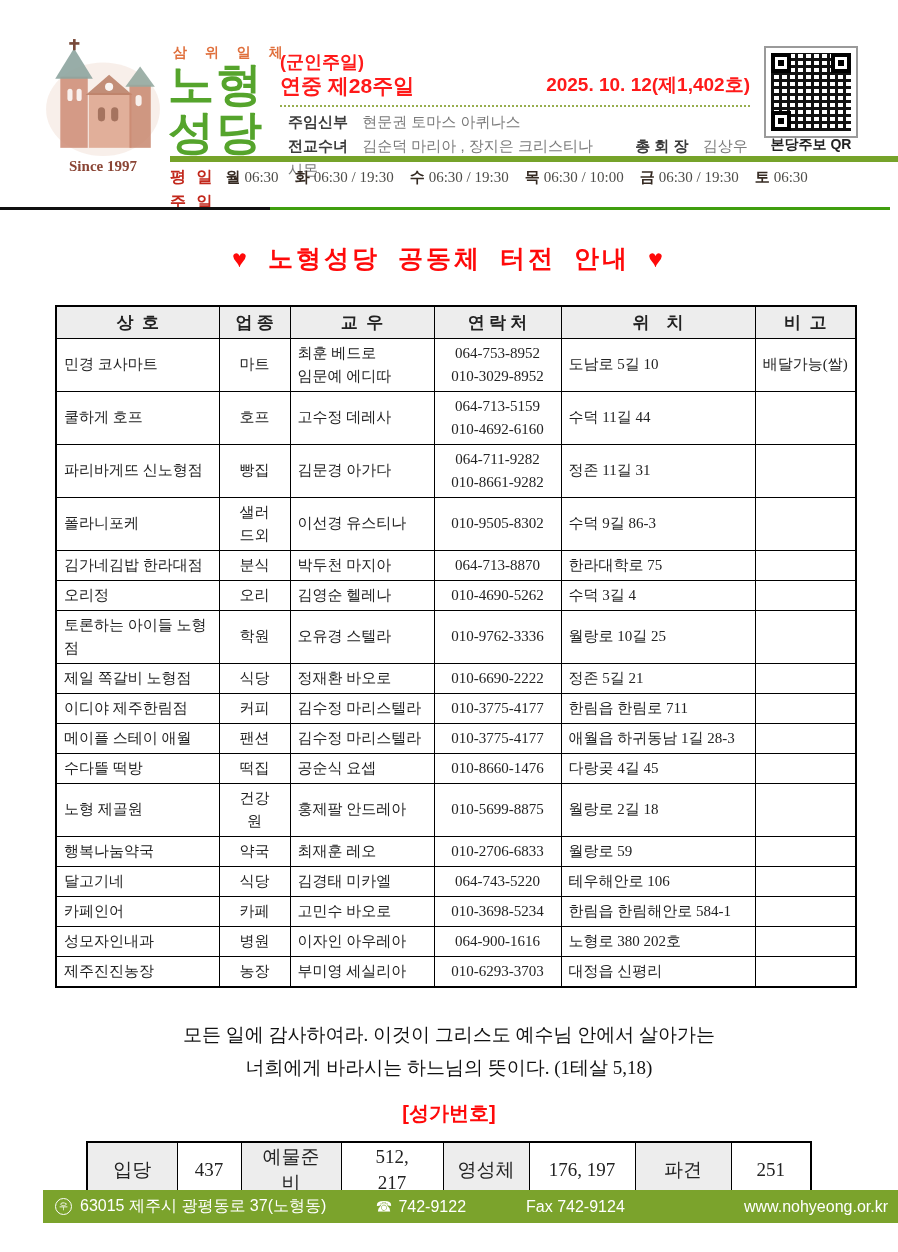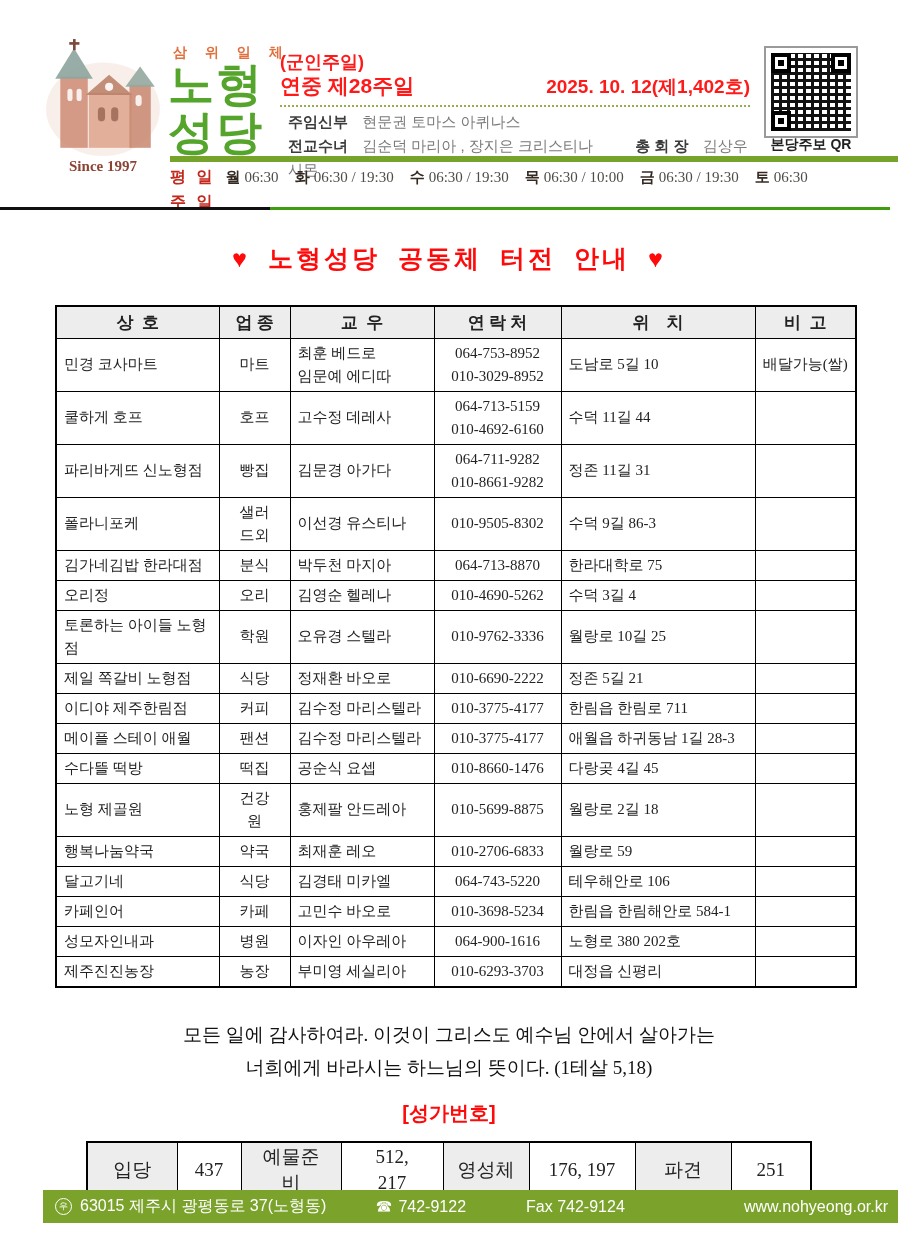--- a/index.html
+++ b/index.html
@@ -15,21 +15,21 @@
   .church-art { position:absolute; left:42px; top:36px; width:122px; height:122px; }
   .since { position:absolute; left:40px; top:158px; width:126px; text-align:center;
            font-family:"Liberation Serif", serif; font-weight:bold; font-size:15px; color:#8a4535; }
   .trinity { position:absolute; left:173px; top:44px; font-family:"Liberation Sans", sans-serif;
              font-size:14px; letter-spacing:7px; color:#e0703d; font-weight:bold; }
   .logo { position:absolute; left:168px; top:60px; width:115px; text-align:left;
           font-family:"Liberation Sans", sans-serif; font-weight:900; font-size:46px;
           line-height:48px; color:#55a42c; letter-spacing:2px; }
   .feast-block { position:absolute; left:280px; top:52px; width:470px; }
   .feast-sub { font-family:"Liberation Sans", sans-serif; font-weight:bold; font-size:18px; color:#ff1a1a; line-height:20px;}
-  .feast-row { display:flex; justify-content:space-between; align-items:flex-end;
+  .feast-row { display:flex; justify-content:space-between; 
                border-bottom:2px dotted #97ad4e; padding-bottom:5px; }
   .feast-main { font-family:"Liberation Sans", sans-serif; font-weight:bold; font-size:21px; color:#ff1a1a; }
   .issue-date { font-family:"Liberation Sans", sans-serif; font-weight:bold; font-size:19px; color:#ff1a1a; }
   .staff { position:absolute; left:288px; top:110px; width:470px;
            font-family:"Liberation Sans", sans-serif; font-size:15px; line-height:24px; }
   .staff .lbl { font-weight:bold; color:#3c3c3c; margin-right:10px; }
   .staff .nm  { color:#7a7a7a; }
   .staff .chair { margin-left:38px; }
   .qr-box { position:absolute; left:764px; top:46px; width:94px; height:92px;
             border:2px solid #9a9a9a; background:#fff; padding:5px; }

